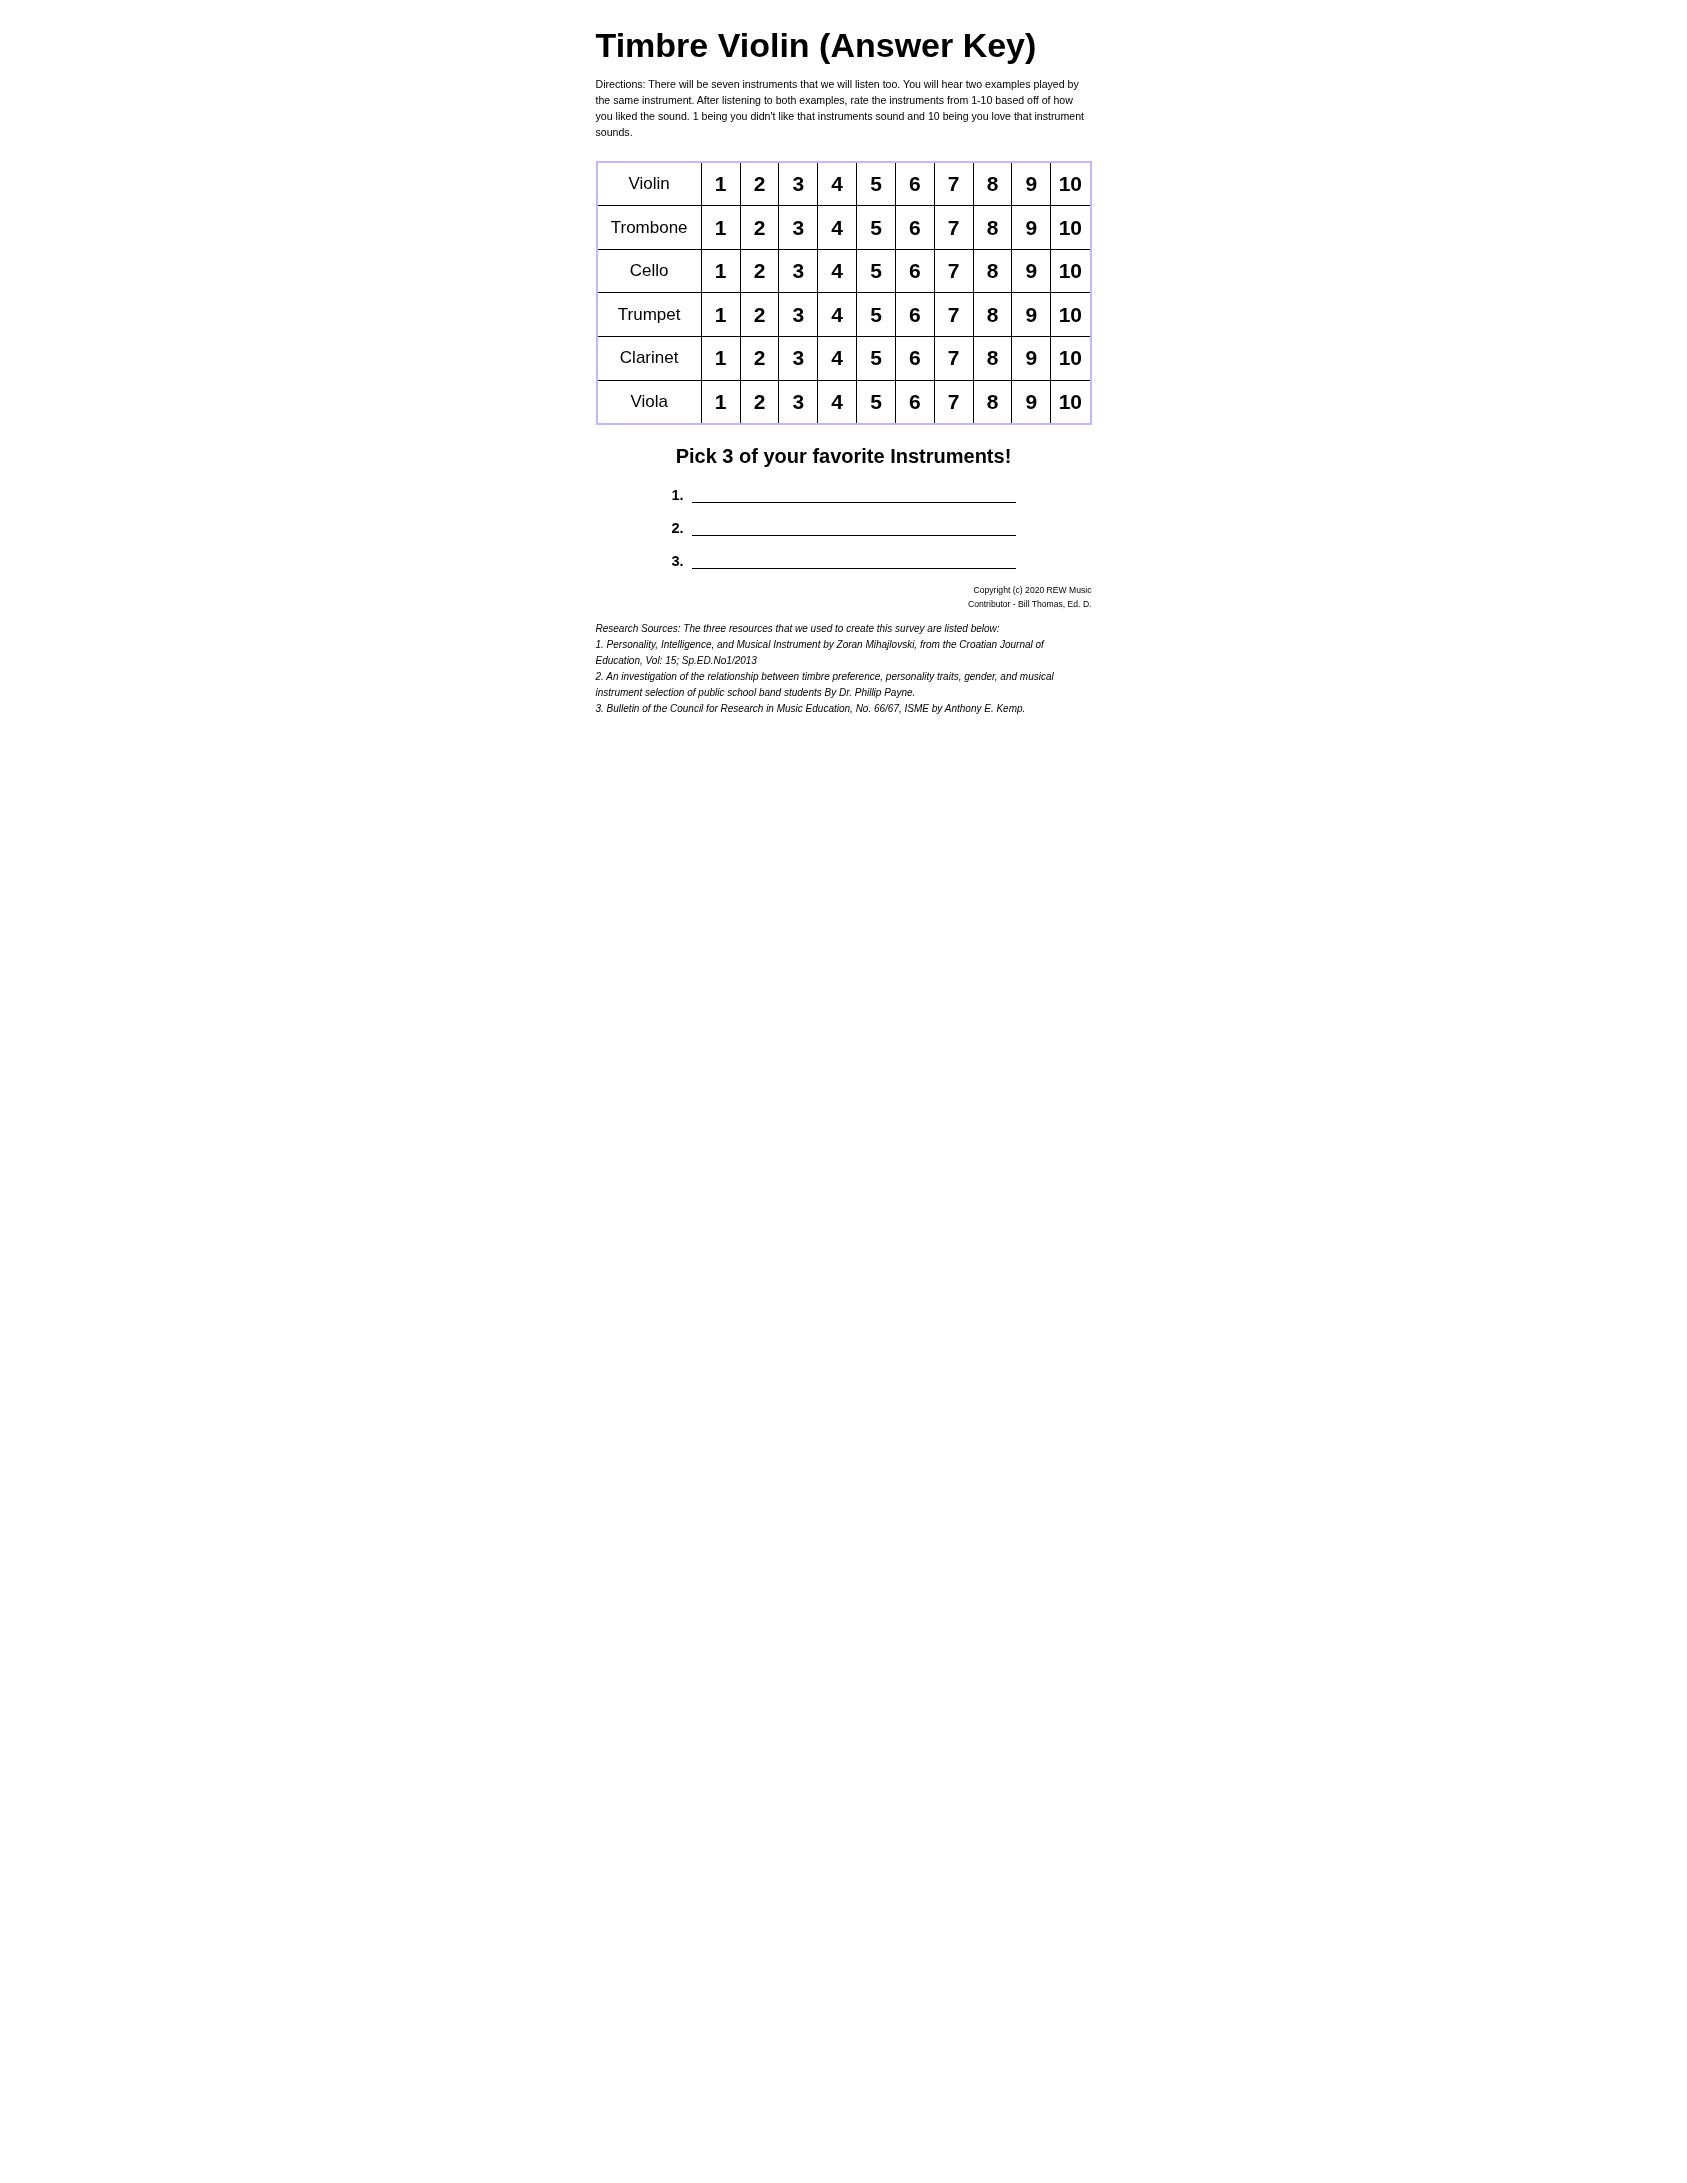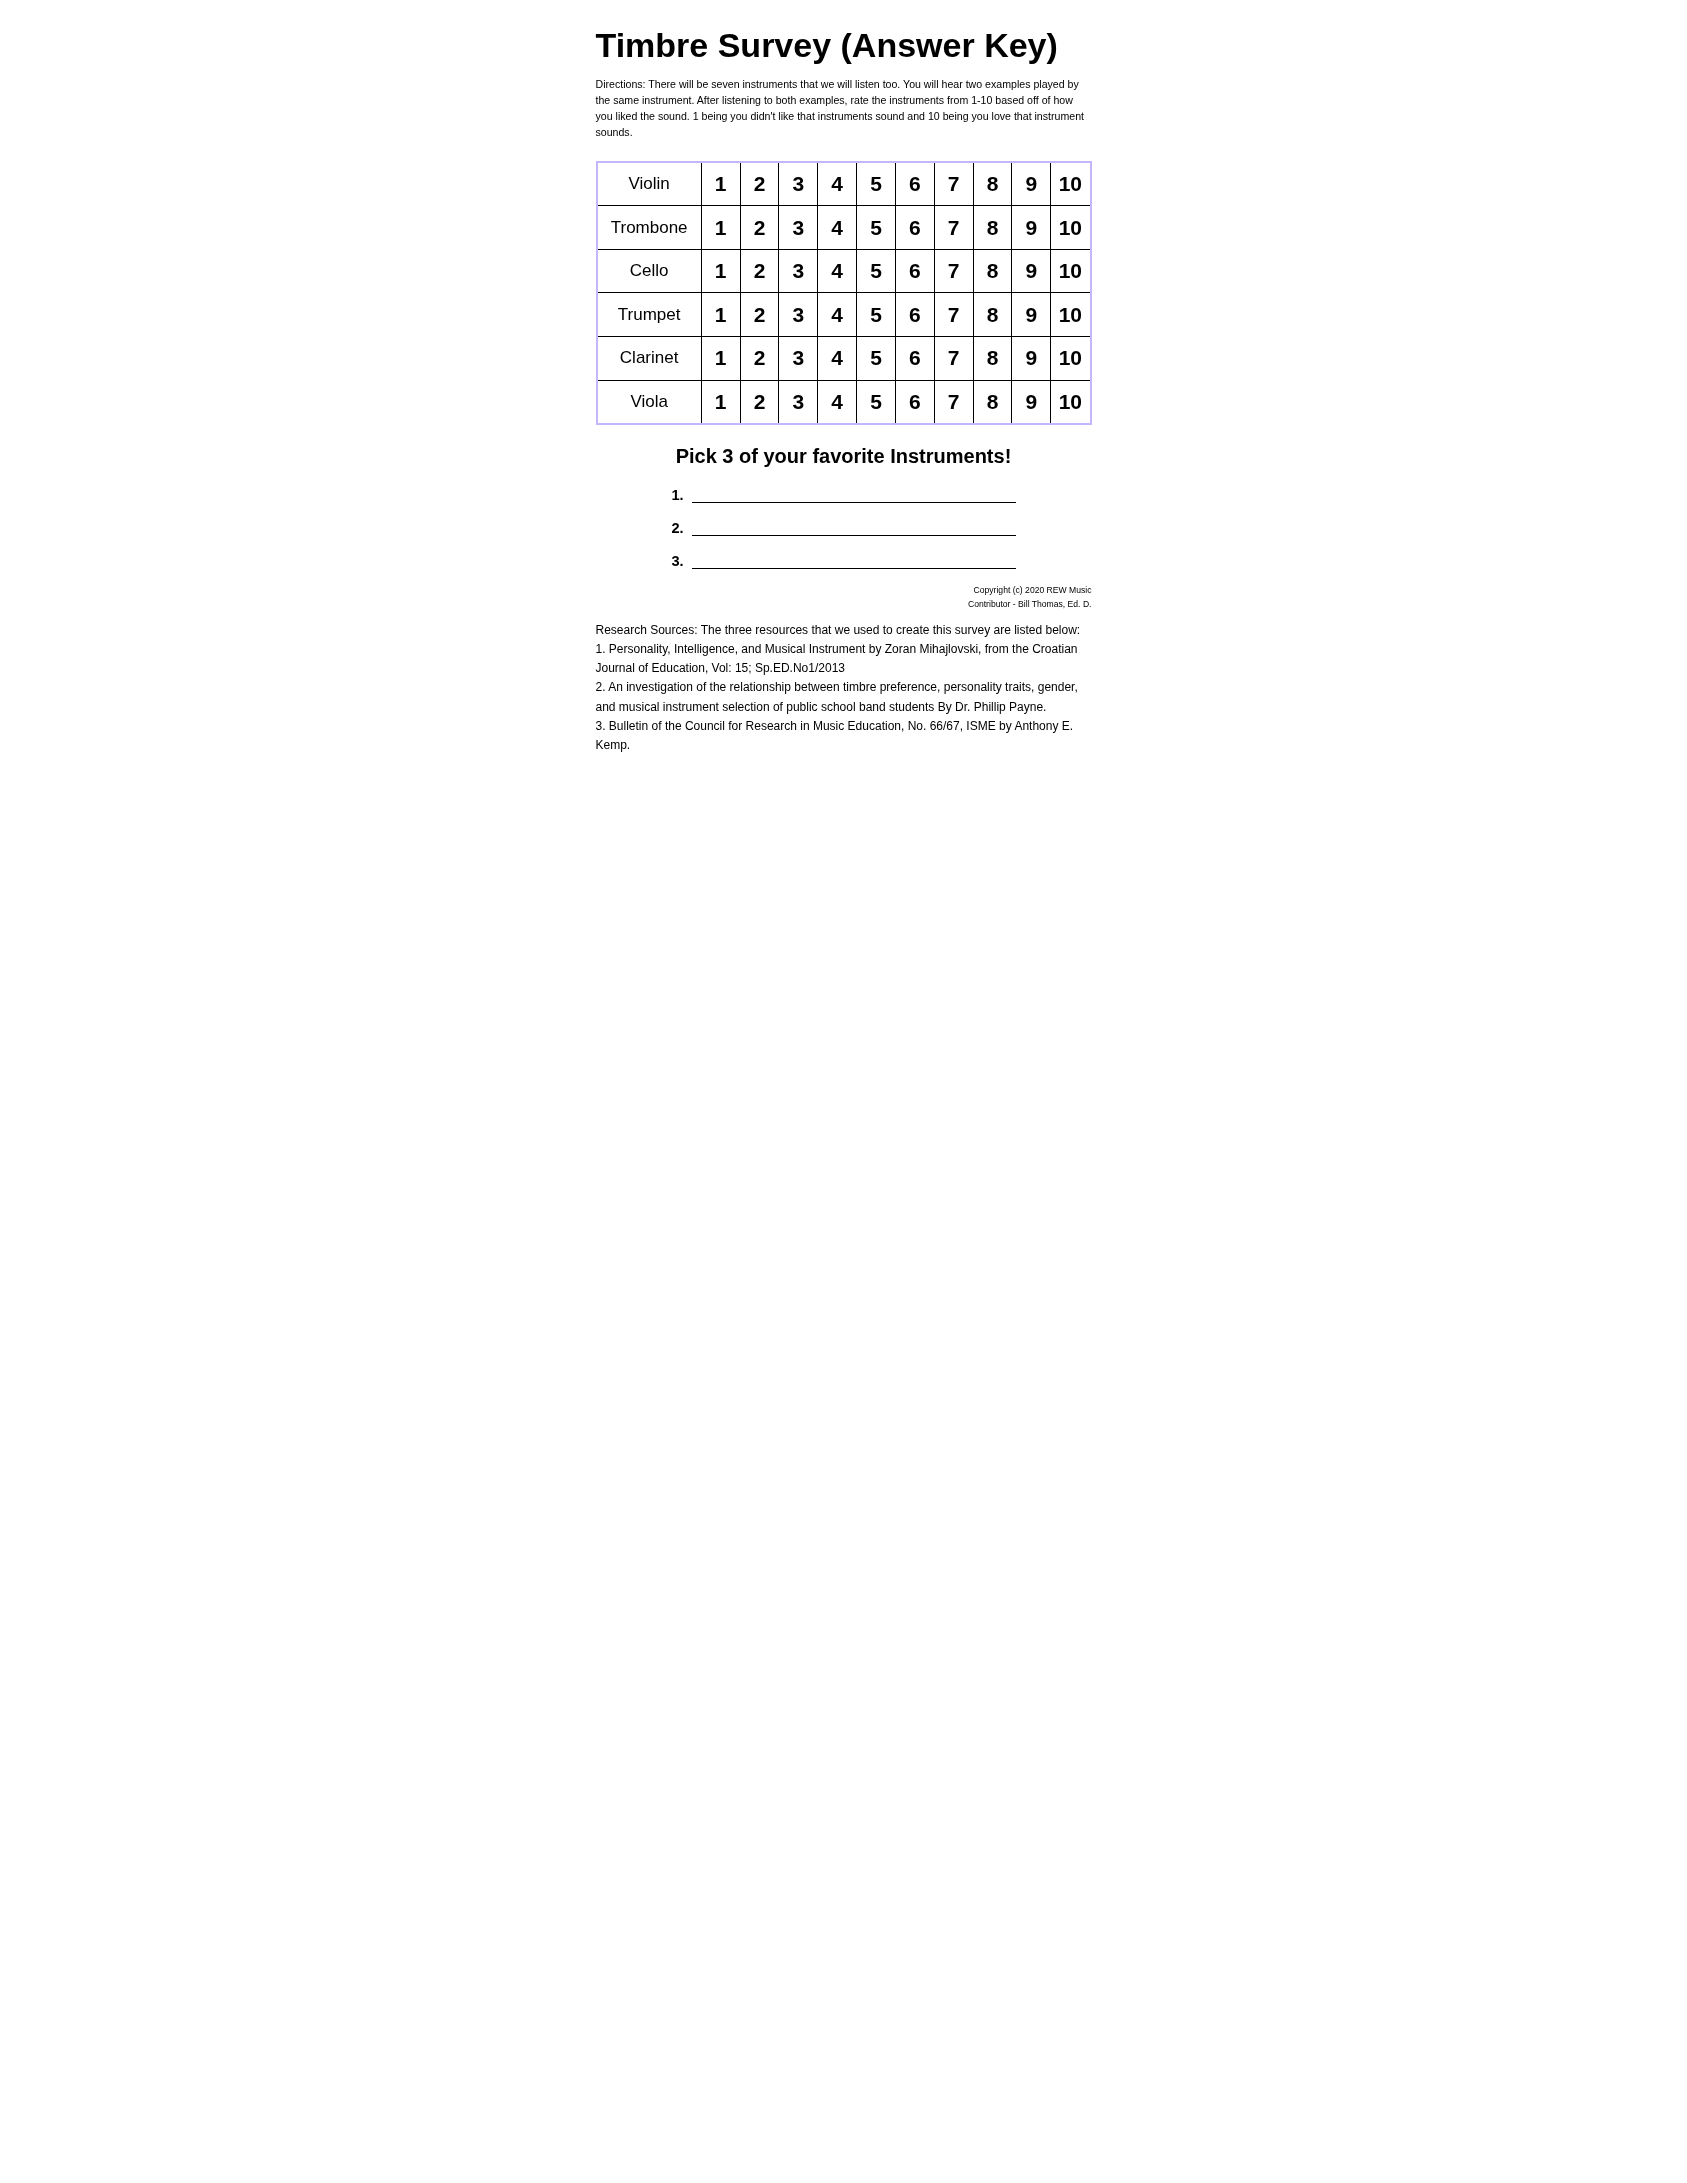--- a/index.html
+++ b/index.html
@@ -103,30 +103,31 @@
       margin-top: 13.2px;
       margin-bottom: 9.3px;
     }
 
     .footer-copyright {
       font-size: 8.6px;
       line-height: 1.6;
     }
 
     .research-sources {
-      font-size: 12px;
+      font-size: 10px;
       line-height: 1.6;
       text-align: left;
       margin-top: 6.6px;
+      font-style: italic;
     }
   </style>
 </head>
 <body>
 
-<h1 class="page-title">Timbre Survey (Answer Key)</h1>
+<h1 class="page-title">Timbre Violin (Answer Key)</h1>
 
 <p class="directions">Directions: There will be seven instruments that we will listen too. You will hear two examples played by the same instrument. After listening to both examples, rate the instruments from 1-10 based off of how you liked the sound. 1 being you didn't like that instruments sound and 10 being you love that instrument sounds.</p>
 
 <table class="survey-table">
   <tbody id="table-body">
   <tr>
         <td class="instrument-cell">Violin</td>
         <td class="number-cell">1</td>
         <td class="number-cell">2</td>
         <td class="number-cell">3</td>

